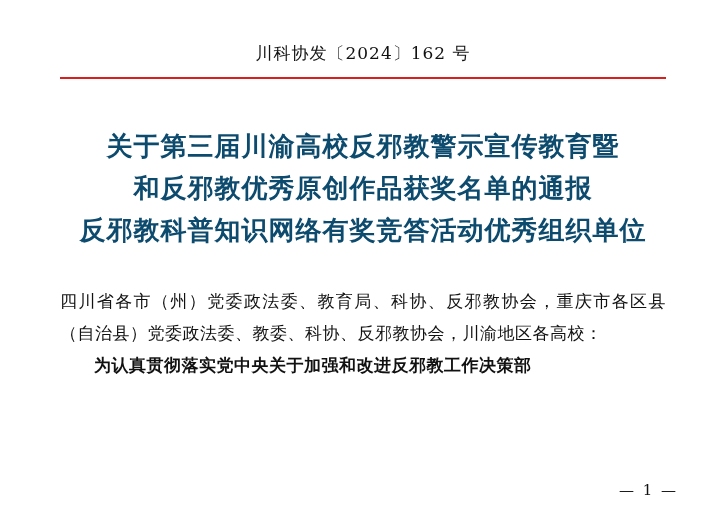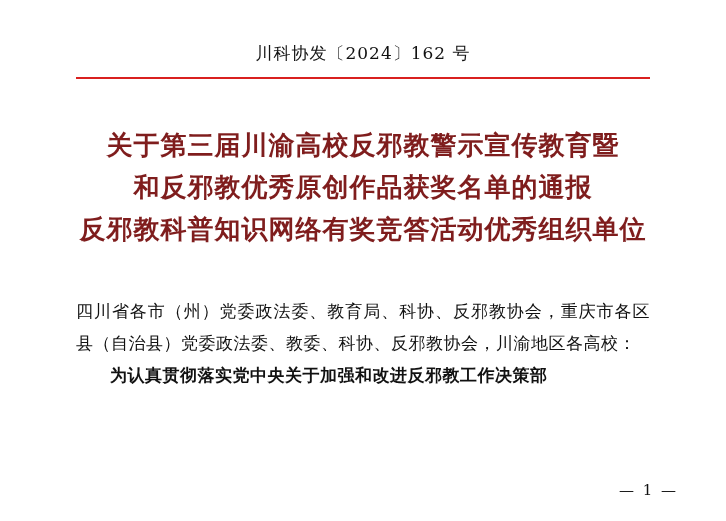--- a/index.html
+++ b/index.html
@@ -12,21 +12,21 @@
     background: #ffffff;
     font-family: "DejaVu Serif", "Liberation Serif", serif;
     color: #000000;
     overflow: hidden;
   }
   .page {
     position: relative;
     width: 726px;
     height: 521px;
     box-sizing: border-box;
-    padding: 0 76px;
+    padding: 0 60px;
   }
   .doc-number {
     text-align: center;
     font-size: 17px;
     letter-spacing: 1px;
     padding-top: 42px;
     color: #111;
     font-family: "DejaVu Serif", "Liberation Serif", serif;
   }
   .red-rule {
@@ -35,29 +35,29 @@
     background: #d9201f;
     width: 100%;
   }
   .doc-title {
     margin-top: 46px;
     text-align: center;
     font-size: 26px;
     line-height: 42px;
     font-weight: bold;
     letter-spacing: 1px;
-    color: #7f1d1d;
-    font-family: Liberation Serif, serif;
+    color: #0c4a6e;
+    font-family: Liberation Sans, sans-serif;
   }
   .doc-title .tline {
     display: block;
     white-space: nowrap;
   }
   .body-block {
-    margin-top: 44px;
+    margin-top: 34px;
     font-size: 17px;
     line-height: 32px;
     letter-spacing: 0.5px;
     color: #111;
     text-align: justify;
     font-family: "DejaVu Serif", "Liberation Serif", serif;
   }
   .body-block p {
     margin: 0;
   }

